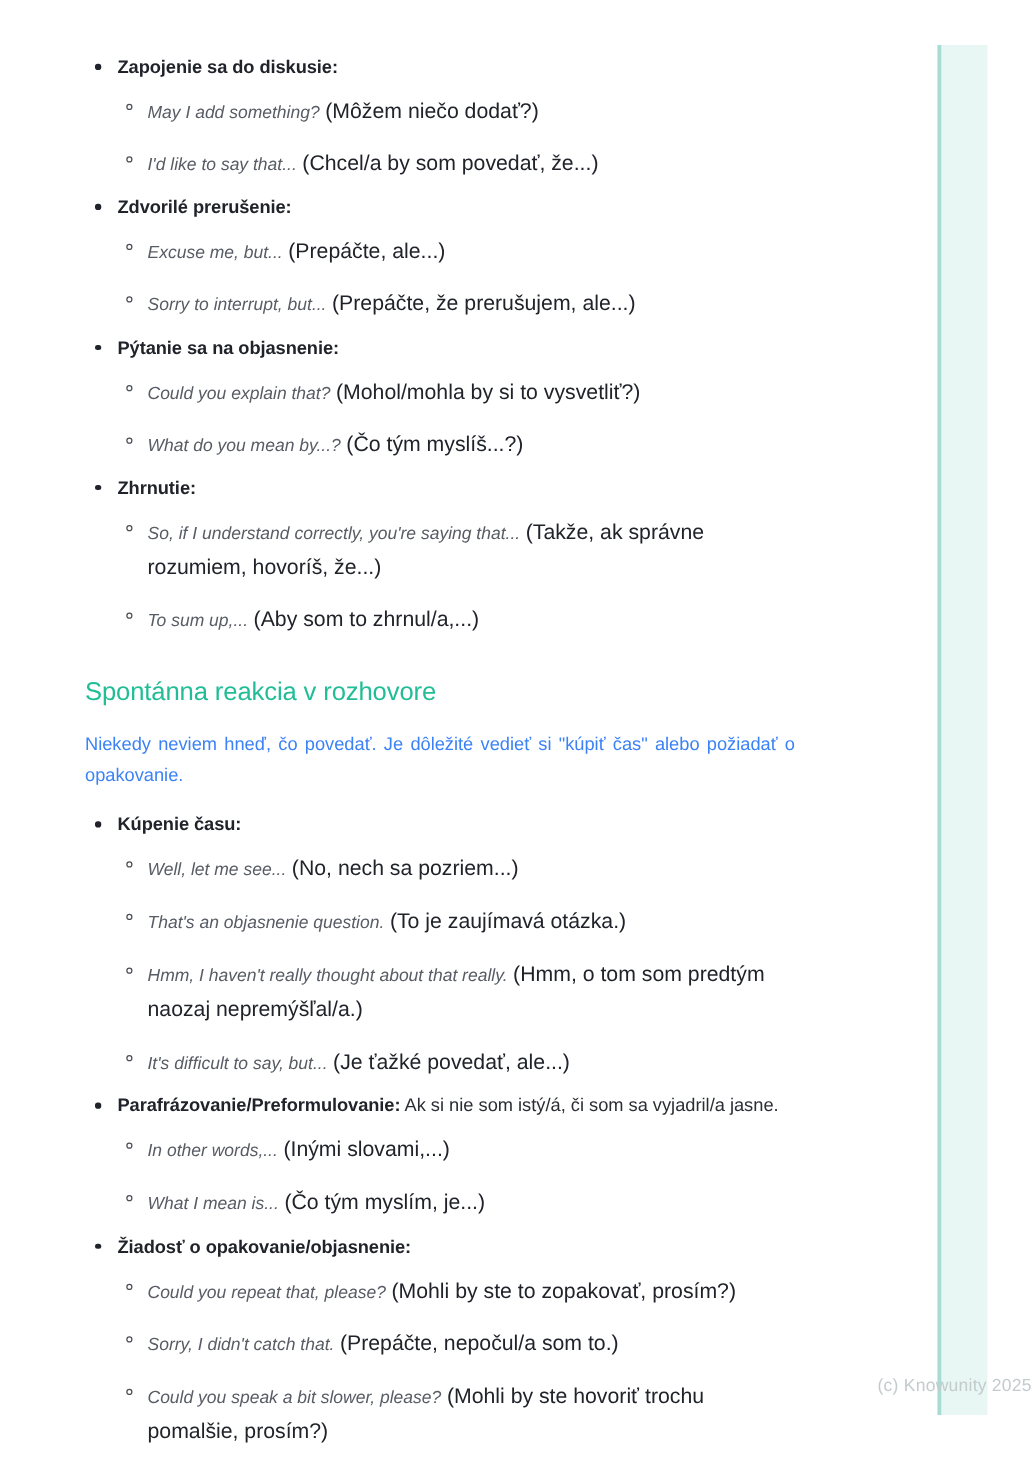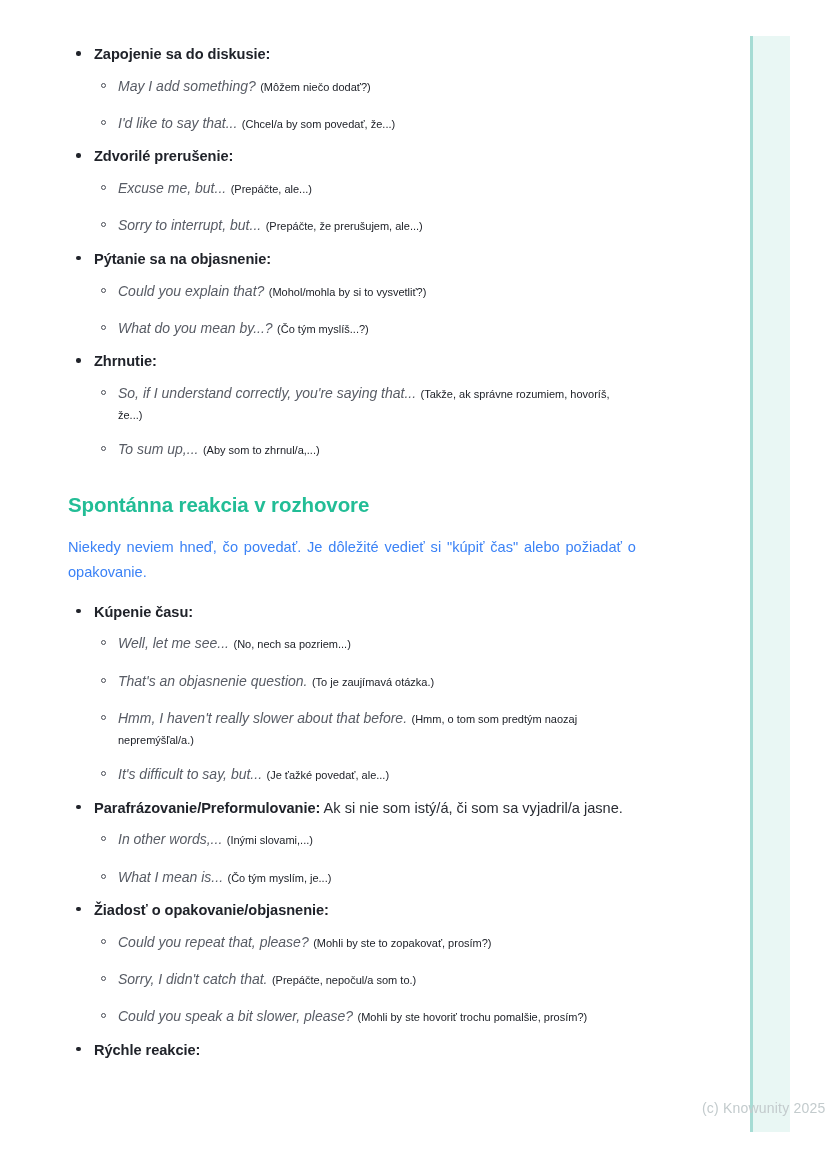--- a/index.html
+++ b/index.html
@@ -52,21 +52,21 @@
   #content {
     position: absolute;
     left: 68px;
     top: 44px;
     width: 568px;
   }
 
   .section-heading {
     color: #22bd96;
     font-size: 20.5px;
-    font-weight: bold;
+    font-weight: normal;
     line-height: 1.3;
     margin: 30px 0 17px 0;
     letter-spacing: -0.1px;
   }
 
   .body-para {
     font-size: 14.6px;
     color: #3b82f6;
     line-height: 1.72;
     text-align: justify;
@@ -128,21 +128,21 @@
     box-sizing: border-box;
     background: transparent;
   }
   .en {
     font-size: 14px;
     font-style: italic;
     color: #585c65;
     line-height: 1.66;
   }
   .sk {
-    font-size: 11px;
+    font-size: 17px;
     font-style: normal;
     color: #20232a;
     line-height: 1.66;
   }
 </style>
 </head>
 <body>
 
 <div id="side-panel"></div>
 <div id="side-panel-edge"></div>
@@ -173,21 +173,21 @@
           <li class="l2"><span class="bullet2"></span><span class="en">So, if I understand correctly, you're saying that...</span> <span class="sk">(Takže, ak správne rozumiem, hovoríš, že...)</span></li>
           <li class="l2"><span class="bullet2"></span><span class="en">To sum up,...</span> <span class="sk">(Aby som to zhrnul/a,...)</span></li>
         </ul></li>
     </ul>
     <div class="section-heading">Spontánna reakcia v rozhovore</div>
     <div class="body-para">Niekedy neviem hneď, čo povedať. Je dôležité vedieť si "kúpiť čas" alebo požiadať o opakovanie.</div>
     <ul class="lvl1">
       <li class="l1"><span class="bullet1"></span><span class="l1-title">Kúpenie času:</span><ul class="lvl2">
           <li class="l2"><span class="bullet2"></span><span class="en">Well, let me see...</span> <span class="sk">(No, nech sa pozriem...)</span></li>
           <li class="l2"><span class="bullet2"></span><span class="en">That's an objasnenie question.</span> <span class="sk">(To je zaujímavá otázka.)</span></li>
-          <li class="l2"><span class="bullet2"></span><span class="en">Hmm, I haven't really slower about that before.</span> <span class="sk">(Hmm, o tom som predtým naozaj nepremýšľal/a.)</span></li>
+          <li class="l2"><span class="bullet2"></span><span class="en">Hmm, I haven't really thought about that really.</span> <span class="sk">(Hmm, o tom som predtým naozaj nepremýšľal/a.)</span></li>
           <li class="l2"><span class="bullet2"></span><span class="en">It's difficult to say, but...</span> <span class="sk">(Je ťažké povedať, ale...)</span></li>
         </ul></li>
     </ul>
     <ul class="lvl1">
       <li class="l1"><span class="bullet1"></span><span class="l1-title">Parafrázovanie/Preformulovanie:</span><span class="l1-rest"> Ak si nie som istý/á, či som sa vyjadril/a jasne.</span><ul class="lvl2">
           <li class="l2"><span class="bullet2"></span><span class="en">In other words,...</span> <span class="sk">(Inými slovami,...)</span></li>
           <li class="l2"><span class="bullet2"></span><span class="en">What I mean is...</span> <span class="sk">(Čo tým myslím, je...)</span></li>
         </ul></li>
     </ul>
     <ul class="lvl1">

